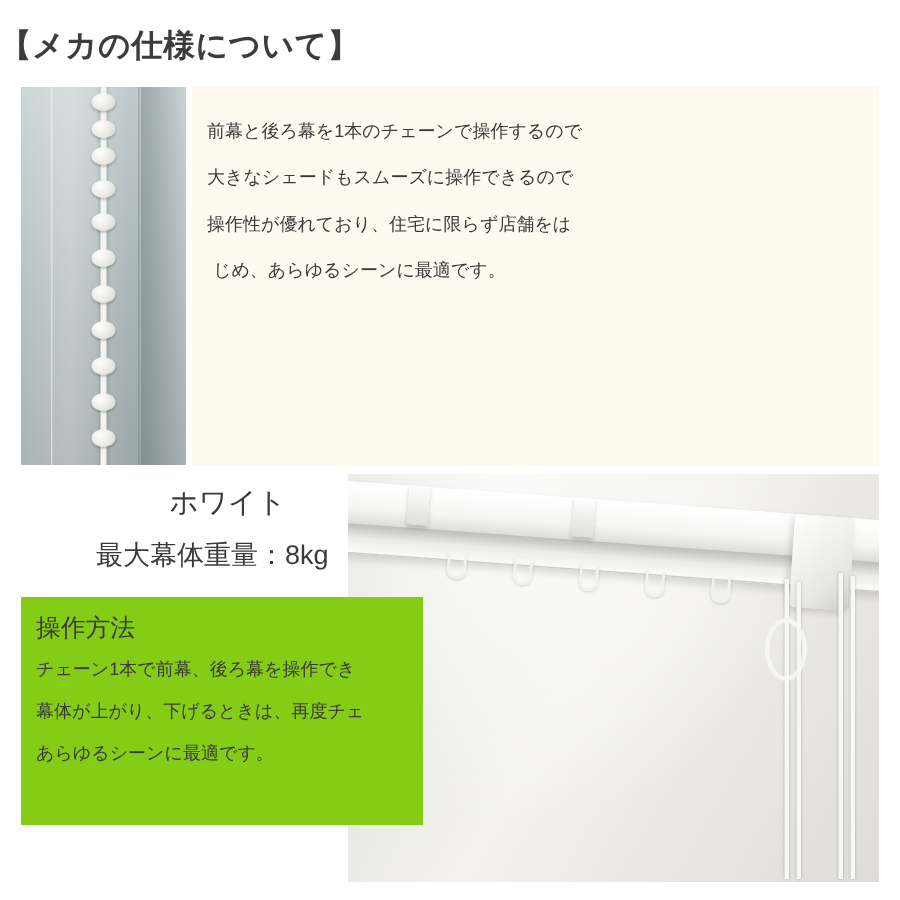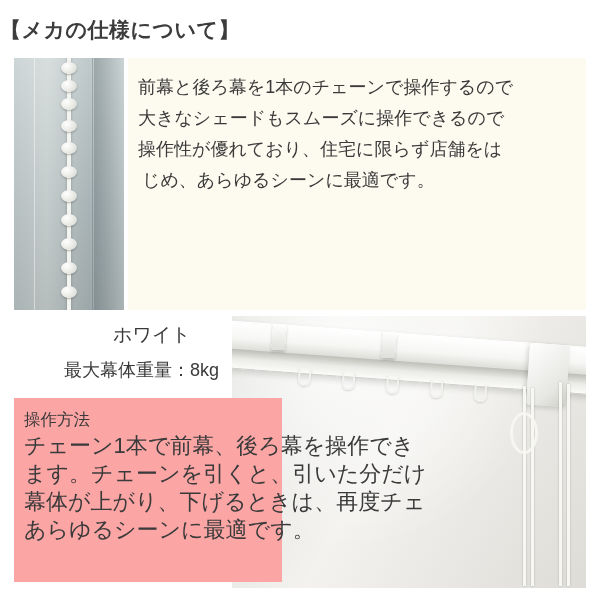--- a/index.html
+++ b/index.html
@@ -91,21 +91,21 @@
     position: absolute;
     left: 128px;
     top: 58px;
     width: 458px;
     height: 252px;
     background: #fdfaef;
     box-sizing: border-box;
     padding: 14px 10px 10px 10px;
   }
   .top-text .line {
-    font-size: 18px;
+    font-size: 12px;
     line-height: 31px;
     color: #3a3a3a;
     white-space: nowrap;
   }
   .top-text .line.indent {
     text-indent: 4px;
   }
 
   
   .label-white {
@@ -212,33 +212,33 @@
     border-radius: 50%;
     opacity: 0.9;
   }
 
   
   .operation {
     position: absolute;
     left: 14px;
     top: 398px;
     width: 268px;
-    height: 184px;
-    background: #fca5a5;
+    height: 152px;
+    background: #84cc16;
     box-sizing: border-box;
     padding: 8px 8px 24px 10px;
   }
   .operation .op-title {
     font-size: 16.5px;
     color: #3a3a3a;
     line-height: 26px;
     white-space: nowrap;
   }
   .operation .op-line {
-    font-size: 22px;
+    font-size: 12px;
     line-height: 28px;
     color: #3a3a3a;
     white-space: nowrap;
   }
 </style>
 </head>
 <body>
 
 <div class="page">
 
@@ -288,18 +288,17 @@
     <div class="chain-hang c1"></div>
     <div class="chain-hang c2"></div>
     <div class="chain-hang c3"></div>
     <div class="chain-hang c4"></div>
     <div class="chain-loop"></div>
   </div>
 
   <div class="operation">
     <div class="op-title">操作方法</div>
     <div class="op-line">チェーン1本で前幕、後ろ幕を操作でき</div>
-    <div class="op-line">ます。チェーンを引くと、引いた分だけ</div>
     <div class="op-line">幕体が上がり、下げるときは、再度チェ</div>
     <div class="op-line">あらゆるシーンに最適です。</div>
   </div>
 
 </div>
 
 </body></html>

